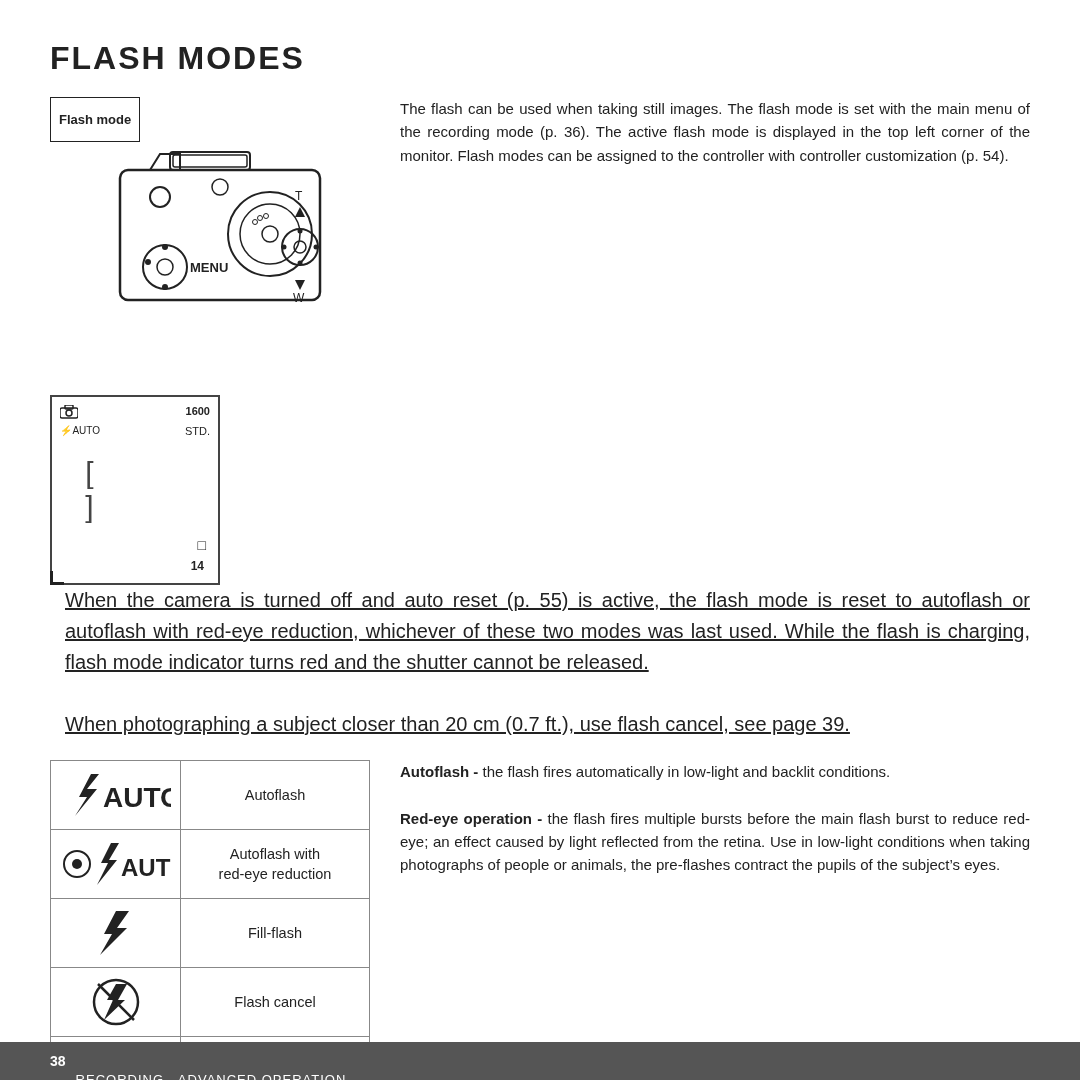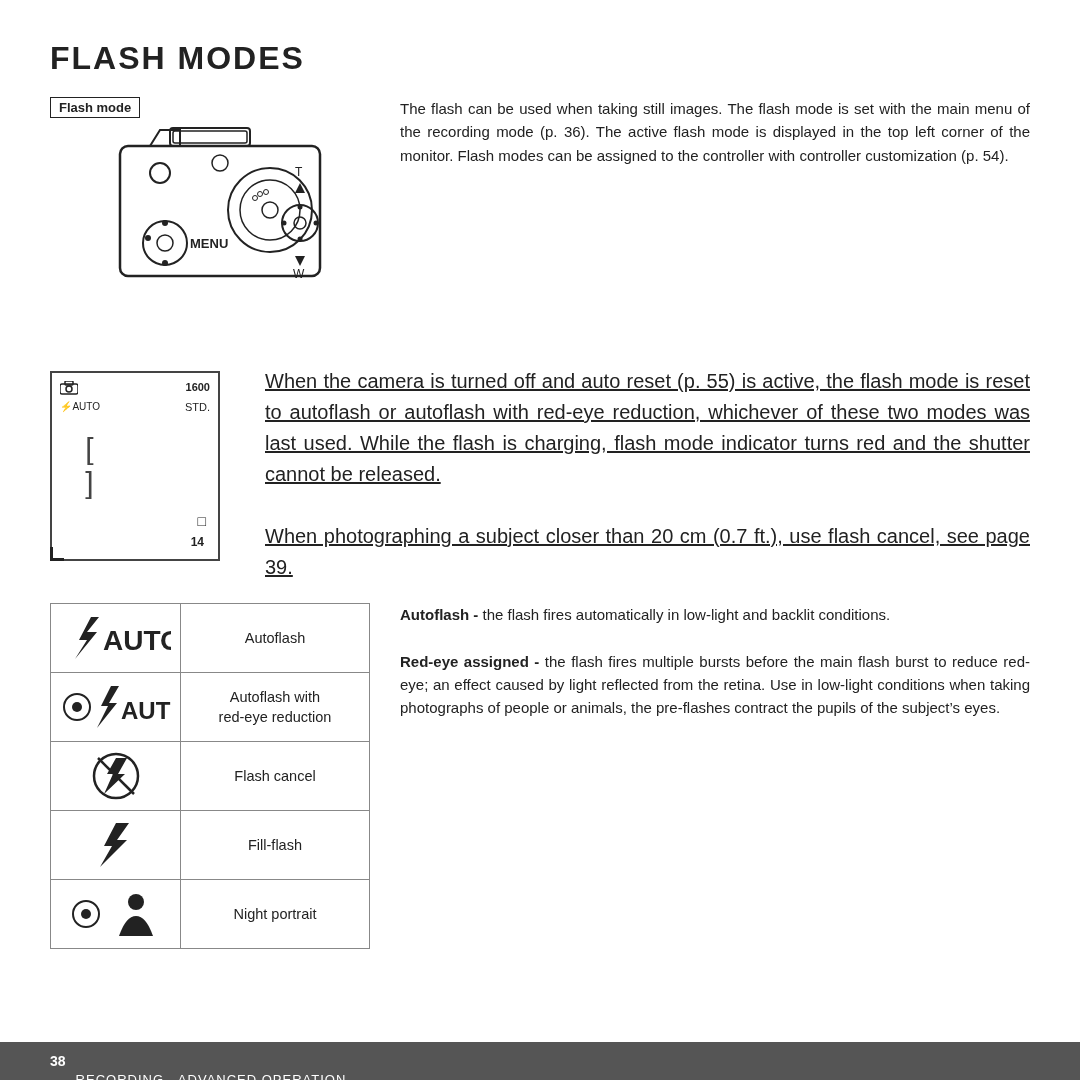--- a/index.html
+++ b/index.html
@@ -43,21 +43,21 @@
       flex-shrink: 0;
       display: flex;
       flex-direction: column;
       align-items: flex-start;
     }
 
     .flash-mode-label {
       border: 1.5px solid #222;
       font-size: 13px;
       font-weight: bold;
-      padding: 2px 8px;
+      padding: 14px 8px;
       margin-bottom: 10px;
       background: #fff;
     }
 
     
     .camera-diagram {
       margin-left: 30px;
       margin-top: -10px;
     }
 
@@ -65,21 +65,21 @@
       flex: 1;
       padding-left: 30px;
       font-size: 15px;
       line-height: 1.55;
       text-align: justify;
     }
 
     
     .middle-section {
       display: flex;
-      flex-direction: row;
+      flex-direction: column;
       align-items: flex-start;
       margin-top: 5px;
       margin-bottom: 10px;
     }
 
     .middle-left {
       width: 200px;
       flex-shrink: 0;
     }
 
@@ -375,37 +375,37 @@
             <text x="60" y="38" font-size="24" font-weight="900" fill="#222" font-family="Arial Black, Arial, sans-serif">AUTO</text>
           </svg>
         </div>
         <div class="mode-label">Autoflash with<br>red-eye reduction</div>
       </div>
 
       <div class="mode-row">
         <div class="mode-icon">
           <svg width="110" height="52" viewBox="0 0 110 52">
 
-            <circle cx="55" cy="26" r="22" fill="none" stroke="#222" stroke-width="2.5"></circle>
-            <polygon points="55,8 46,24 52,24 43,44 64,24 57,24 66,8" fill="#222"></polygon>
-
-            <line x1="37" y1="8" x2="73" y2="44" stroke="#222" stroke-width="2.5"></line>
-          </svg>
-        </div>
-        <div class="mode-label">Flash cancel</div>
+            <polygon points="55,4 43,27 51,27 39,48 66,21 56,21 68,4" fill="#222"></polygon>
+          </svg>
+        </div>
+        <div class="mode-label">Fill-flash</div>
       </div>
 
       <div class="mode-row">
         <div class="mode-icon">
           <svg width="110" height="52" viewBox="0 0 110 52">
 
-            <polygon points="55,4 43,27 51,27 39,48 66,21 56,21 68,4" fill="#222"></polygon>
-          </svg>
-        </div>
-        <div class="mode-label">Fill-flash</div>
+            <circle cx="55" cy="26" r="22" fill="none" stroke="#222" stroke-width="2.5"></circle>
+            <polygon points="55,8 46,24 52,24 43,44 64,24 57,24 66,8" fill="#222"></polygon>
+
+            <line x1="37" y1="8" x2="73" y2="44" stroke="#222" stroke-width="2.5"></line>
+          </svg>
+        </div>
+        <div class="mode-label">Flash cancel</div>
       </div>
 
       <div class="mode-row">
         <div class="mode-icon">
           <svg width="110" height="52" viewBox="0 0 110 52">
 
             <circle cx="25" cy="26" r="13" fill="none" stroke="#222" stroke-width="2"></circle>
             <circle cx="25" cy="26" r="5" fill="#222"></circle>
 
             <circle cx="75" cy="14" r="8" fill="#222"></circle>
@@ -413,21 +413,21 @@
           </svg>
         </div>
         <div class="mode-label">Night portrait</div>
       </div>
 
     </div>
 
     <div class="modes-desc">
       <p><strong>Autoflash -</strong><span> the flash fires automatically in low-light and backlit conditions.</span></p>
       <br>
-      <p><strong>Red-eye assigned -</strong><span> the flash fires multiple bursts before the main flash burst to reduce red-eye; an effect caused by light reflected from the retina. Use in low-light conditions when taking photographs of people or animals, the pre-flashes contract the pupils of the subject’s eyes.</span></p>
+      <p><strong>Red-eye operation -</strong><span> the flash fires multiple bursts before the main flash burst to reduce red-eye; an effect caused by light reflected from the retina. Use in low-light conditions when taking photographs of people or animals, the pre-flashes contract the pupils of the subject’s eyes.</span></p>
     </div>
   </div>
 
 </div>
 
 <div class="footer">
   <span class="footer-page">38</span>
   <span class="footer-text">Recording - advanced operation</span>
 </div>
 

